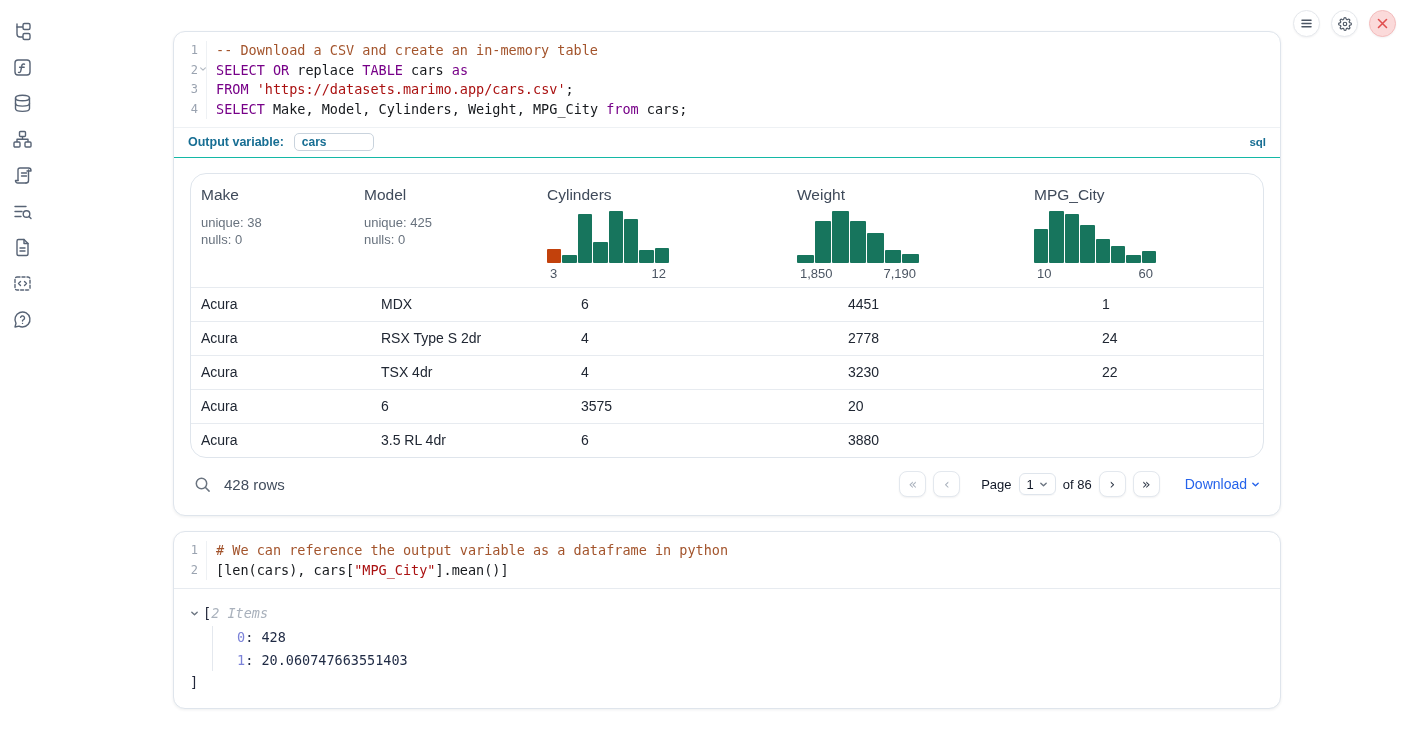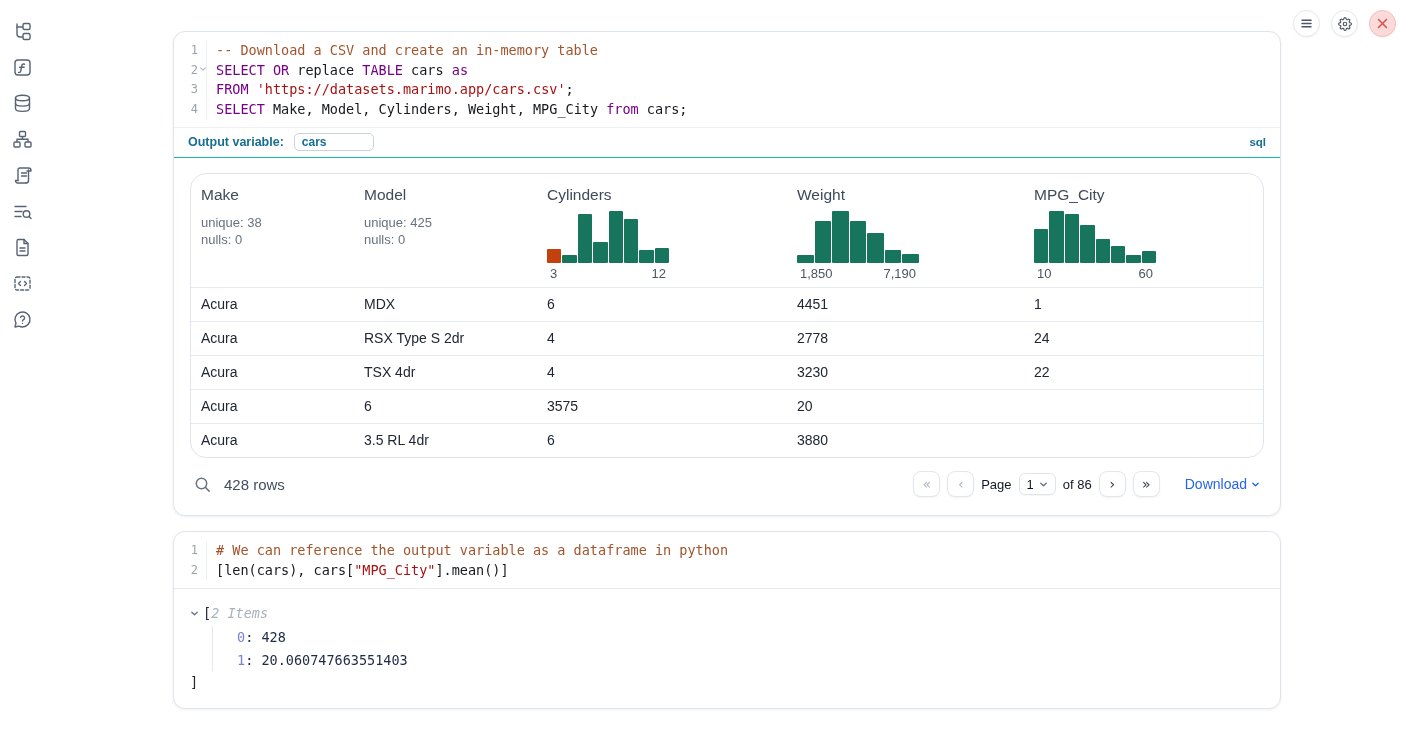--- a/index.html
+++ b/index.html
@@ -54,36 +54,36 @@
     padding:12px 0 6px; }
   .th { padding:0 10px; }
   .th-name { font-size:15.5px; color:#3f4a5a; }
   .th-stats { margin-top:10px; font-size:13px; color:#68727e; line-height:17px; }
   .hist { margin-top:7px; width:122px; }
   .hist-bars { display:flex; align-items:flex-end; gap:1px; height:52px; }
   .hist-bar { flex:1; border-radius:1px; min-height:1px; }
   .hist-labels { display:flex; justify-content:space-between; font-size:13px;
     color:#4b5563; margin-top:3px; padding:0 3px; }
   .trow { display:grid; grid-template-columns:163px 183px 250px 237px 1fr;
-    border-top:1px solid #e7ebf0; font-size:14px; color:#202733; cursor:default; }
+    border-top:1px solid #e7ebf0; font-size:14px; color:#202733; cursor:default;gap:17px; }
   .trow .td { padding:8px 10px; height:33px; }
 
   
   .table-footer { display:flex; align-items:center; margin-top:11px; padding:0 4px; height:30px; }
   .rowcount-wrap { display:flex; align-items:center; gap:13px; font-size:15px; color:#434e5e; }
   .search-icon svg { width:17px; height:17px; display:block; color:#6b7480; }
   .pager { margin-left:auto; display:flex; align-items:center; gap:7px;
     font-size:13px; color:#111827; }
   .pg-btn { width:27px; height:26px; border:1px solid #e3e8ee; border-radius:8px;
     background:#fff; box-shadow:0 1px 2px rgba(15,23,42,.06); display:flex;
     align-items:center; justify-content:center; font-size:14px; cursor:pointer;
     font-family:"DejaVu Sans", sans-serif; }
   .pg-btn.disabled { color:#aab2bd; }
   .pg-btn.enabled { color:#2f3847; }
-  .page-label { margin-left:0; }
+  .page-label { margin-left:14px; }
   .page-select { display:flex; align-items:center; gap:5px; border:1px solid #dfe5ec;
     border-radius:6px; padding:2px 7px; height:22px; font-size:13px; cursor:pointer;
     box-shadow:0 1px 1px rgba(15,23,42,.04); color:#111827; }
   .chev-svg { width:9px; height:9px; display:block; color:#6b7480; }
   .download { margin-left:18px; display:flex; align-items:center; gap:4px;
     color:#2563eb; font-size:14px; cursor:pointer; }
   .download .chev-svg { color:#2563eb; }
 
   
   .py-output { border-top:1px solid #e7ebf0; padding:14px 16px 16px;

